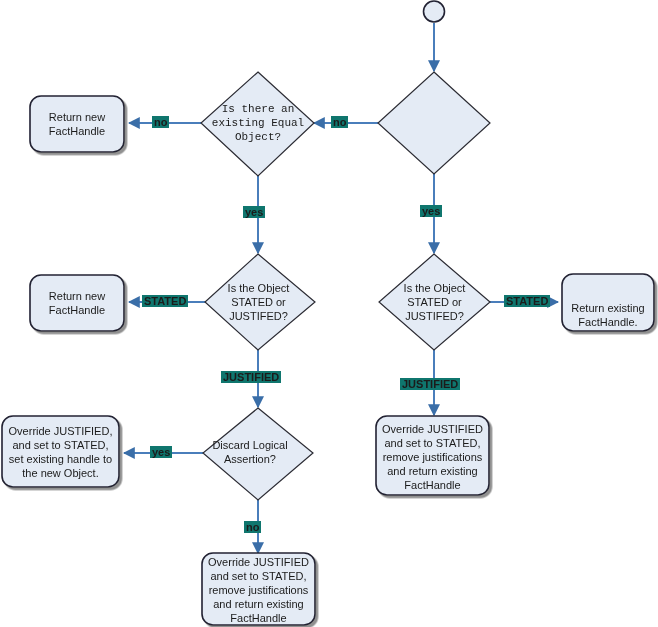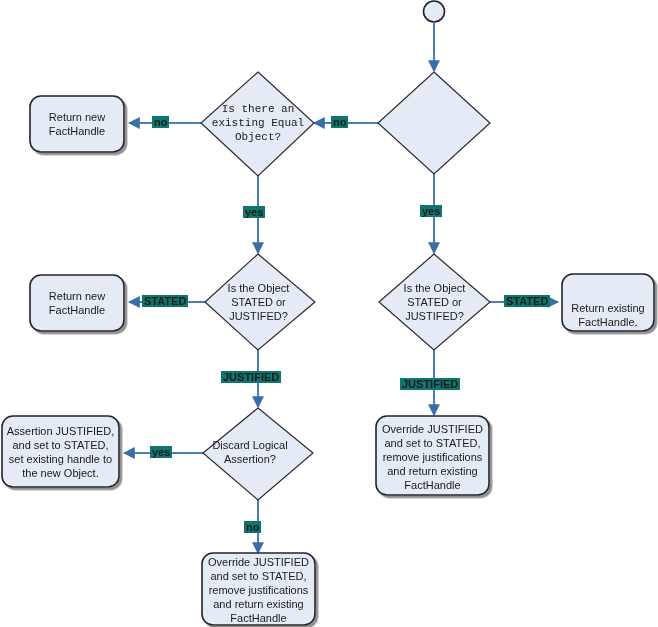--- a/index.html
+++ b/index.html
@@ -141,21 +141,21 @@
 
   <div class="node-label" style="left:30px; top:275px; width:94px; height:56px;">Return new
 FactHandle</div>
 
   <div class="node-label" style="left:562px; top:274px; width:92px; height:57px;margin-top:12px;">Return existing
 FactHandle.</div>
 
   <div class="node-label" style="left:192px; top:432px; width:116px; height:40px;">Discard Logical
 Assertion?</div>
 
-  <div class="node-label" style="left:2px; top:416px; width:117px; height:71px;">Assertion JUSTIFIED,
+  <div class="node-label" style="left:2px; top:416px; width:117px; height:71px;">Override JUSTIFIED,
 and set to STATED,
 set existing handle to
 the new Object.</div>
 
   <div class="node-label" style="left:376px; top:418px; width:113px; height:77px;">Override JUSTIFIED
 and set to STATED,
 remove justifications
 and return existing
 FactHandle</div>
 

